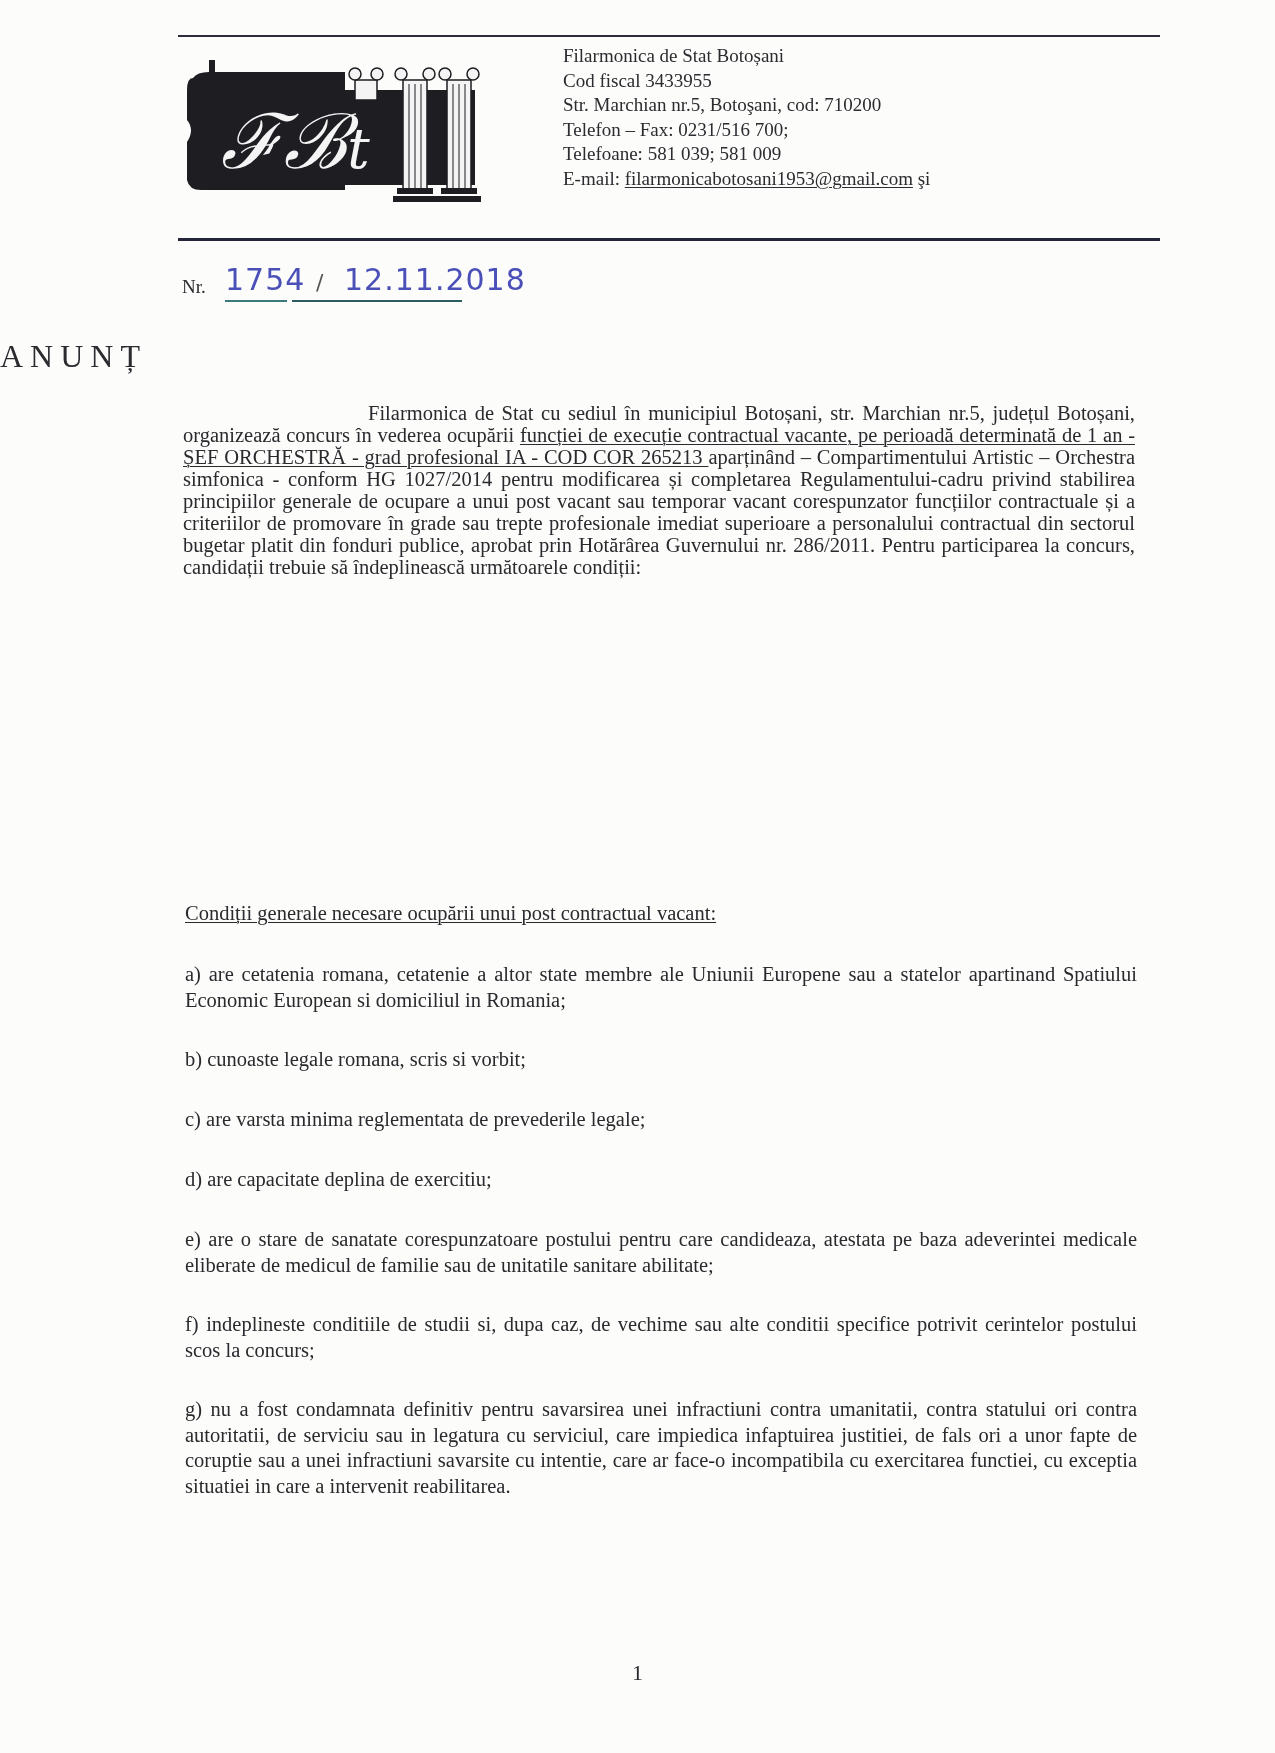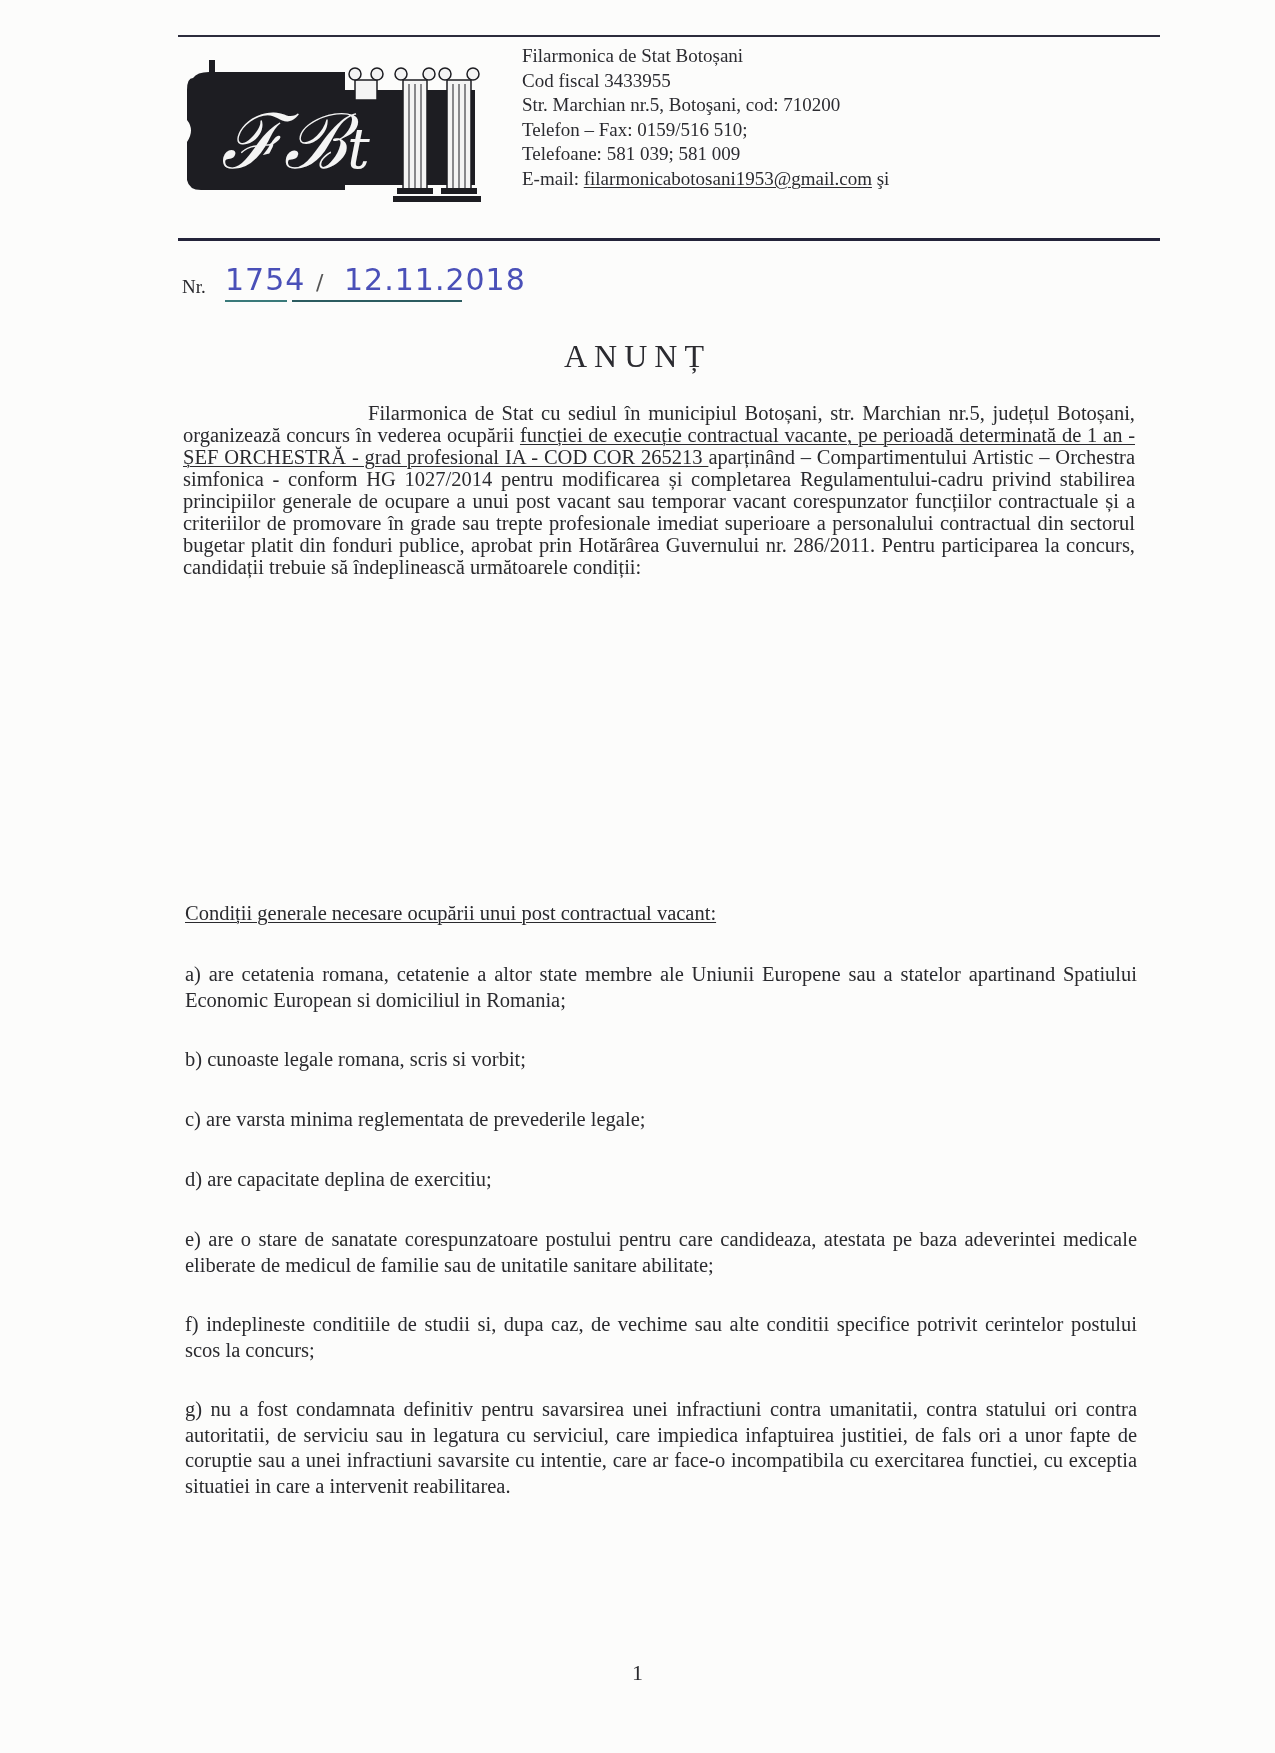--- a/index.html
+++ b/index.html
@@ -7,30 +7,30 @@
     width: 1275px; height: 1753px; position: relative; overflow: hidden;
     background: #fcfcfb;
     font-family: "Liberation Serif", "DejaVu Serif", serif;
     color: #2a2a2e;
   }
   .abs { position: absolute; }
   .rule-top { left: 178px; top: 35px; width: 982px; height: 2px; background: #2c2c3c; }
   .rule-bottom { left: 178px; top: 238px; width: 982px; height: 3px; background: #24243a; }
   .logo { left: 185px; top: 50px; width: 316px; height: 158px; }
   .header-info { left: 522px; top: 44px; font-size: 19px; line-height: 24.5px; color: #2b2b30; }
-  .header-info div { white-space: nowrap; }
+  .header-info div { white-space: nowrap; margin-left: 41px; }
   .u { text-decoration: underline; text-decoration-thickness: 1px; text-underline-offset: 2px; }
   .email2 { padding-left: 128px; }
   .nr-line { left: 182px; top: 276px; font-size: 19px; }
   .hand { font-family: "DejaVu Sans", sans-serif; color: #4a50b8; font-size: 30px; letter-spacing: 1px; }
   .hand-num { left: 225px; top: 262px; }
   .hand-date { left: 290px; top: 262px; padding-left: 44px; }
   .hand-line1 { left: 225px; top: 300px; width: 62px; height: 2px; background: #3a7a7a; }
   .hand-line2 { left: 292px; top: 300px; width: 170px; height: 2px; background: #2c5c60; }
-  .title { left: 0; width: 1275px; top: 338px; text-align: center; font-size: 32px; letter-spacing: 7px; color: #2b2b30; }
+  .title { left: 0; width: 1275px; top: 338px; text-align: left; font-size: 32px; letter-spacing: 7px; color: #2b2b30; }
   .para { left: 183px; width: 952px; top: 402px; font-size: 20.5px; line-height: 22px; text-align: justify; }
   .para .indent { display: inline-block; width: 185px; }
   .sub { left: 185px; top: 902px; font-size: 20.5px; }
   .cond { left: 185px; width: 952px; font-size: 20.5px; line-height: 25.5px; text-align: justify; }
   .pagenum { left: 0; width: 1275px; top: 1660px; text-align: center; font-size: 22px; }
 </style>
 </head>
 <body>
 
 <div class="abs rule-top"></div>
@@ -65,21 +65,21 @@
     <rect x="208" y="146" width="88" height="6" fill="#1d1d22"></rect>
 
     <text x="36" y="118" font-family="DejaVu Serif, serif" font-style="italic" font-size="76" fill="#f4f4f4">ℱℬ<tspan font-size="56">t</tspan></text>
   </svg>
 </div>
 
 <div class="abs header-info">
   <div>Filarmonica de Stat Botoșani</div>
   <div>Cod fiscal 3433955</div>
   <div>Str. Marchian nr.5, Botoşani, cod: 710200</div>
-  <div>Telefon – Fax: 0159/516 510;</div>
+  <div>Telefon – Fax: 0231/516 700;</div>
   <div>Telefoane: 581 039; 581 009</div>
   <div>
     <span>E-mail: </span><span class="u">filarmonicabotosani1953@gmail.com</span><span> şi</span>
   </div>
 </div>
 
 <div class="abs rule-bottom"></div>
 
 <div class="abs nr-line">Nr.</div>
 <div class="abs hand hand-num">

